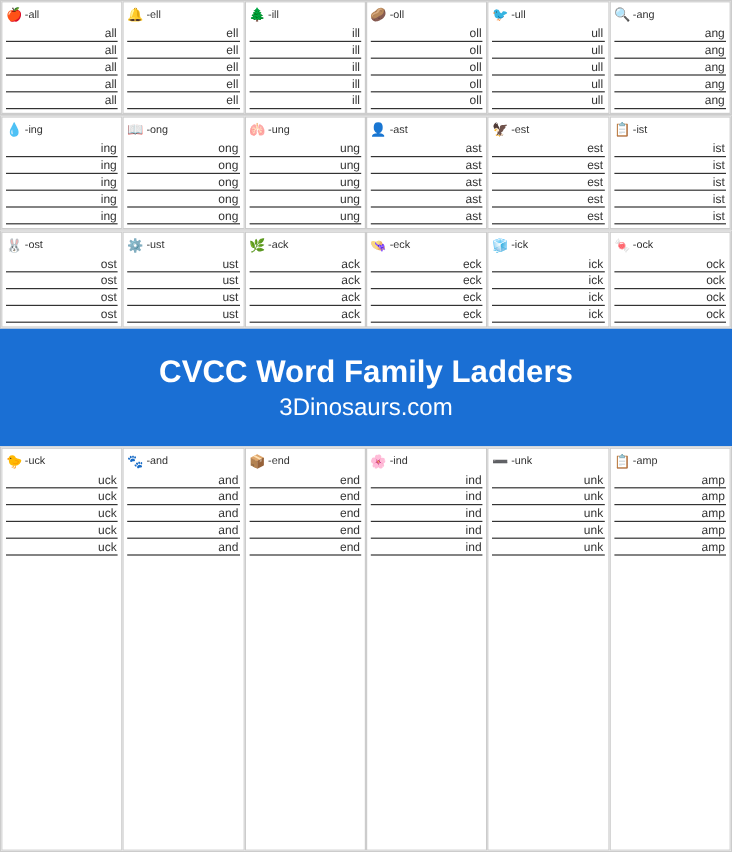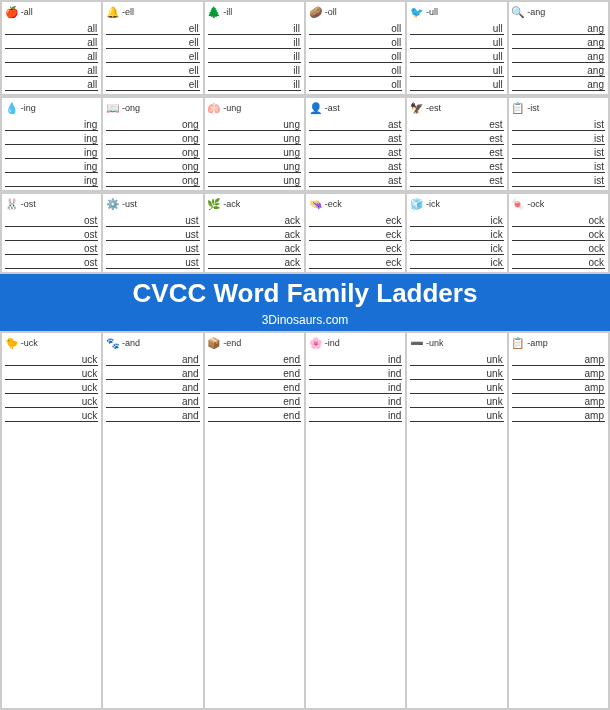--- a/index.html
+++ b/index.html
@@ -76,34 +76,34 @@
       flex: 1;
     }
 
     
     .banner {
       background: #1a6fd4;
       display: flex;
       flex-direction: column;
       align-items: center;
       justify-content: center;
-      padding: 4px 8px;
+      padding: 20px 8px;
       flex-shrink: 0;
     }
 
     .banner-title {
       font-size: 26px;
       font-weight: bold;
       color: #fff;
       text-align: center;
       line-height: 1.2;
     }
 
     .banner-subtitle {
-      font-size: 12px;
+      font-size: 20px;
       color: #fff;
       text-align: right;
       margin-top: 4px;
     }
 
     
     .word-grid-bottom {
       display: grid;
       grid-template-columns: repeat(6, 1fr);
       background: #fff;

